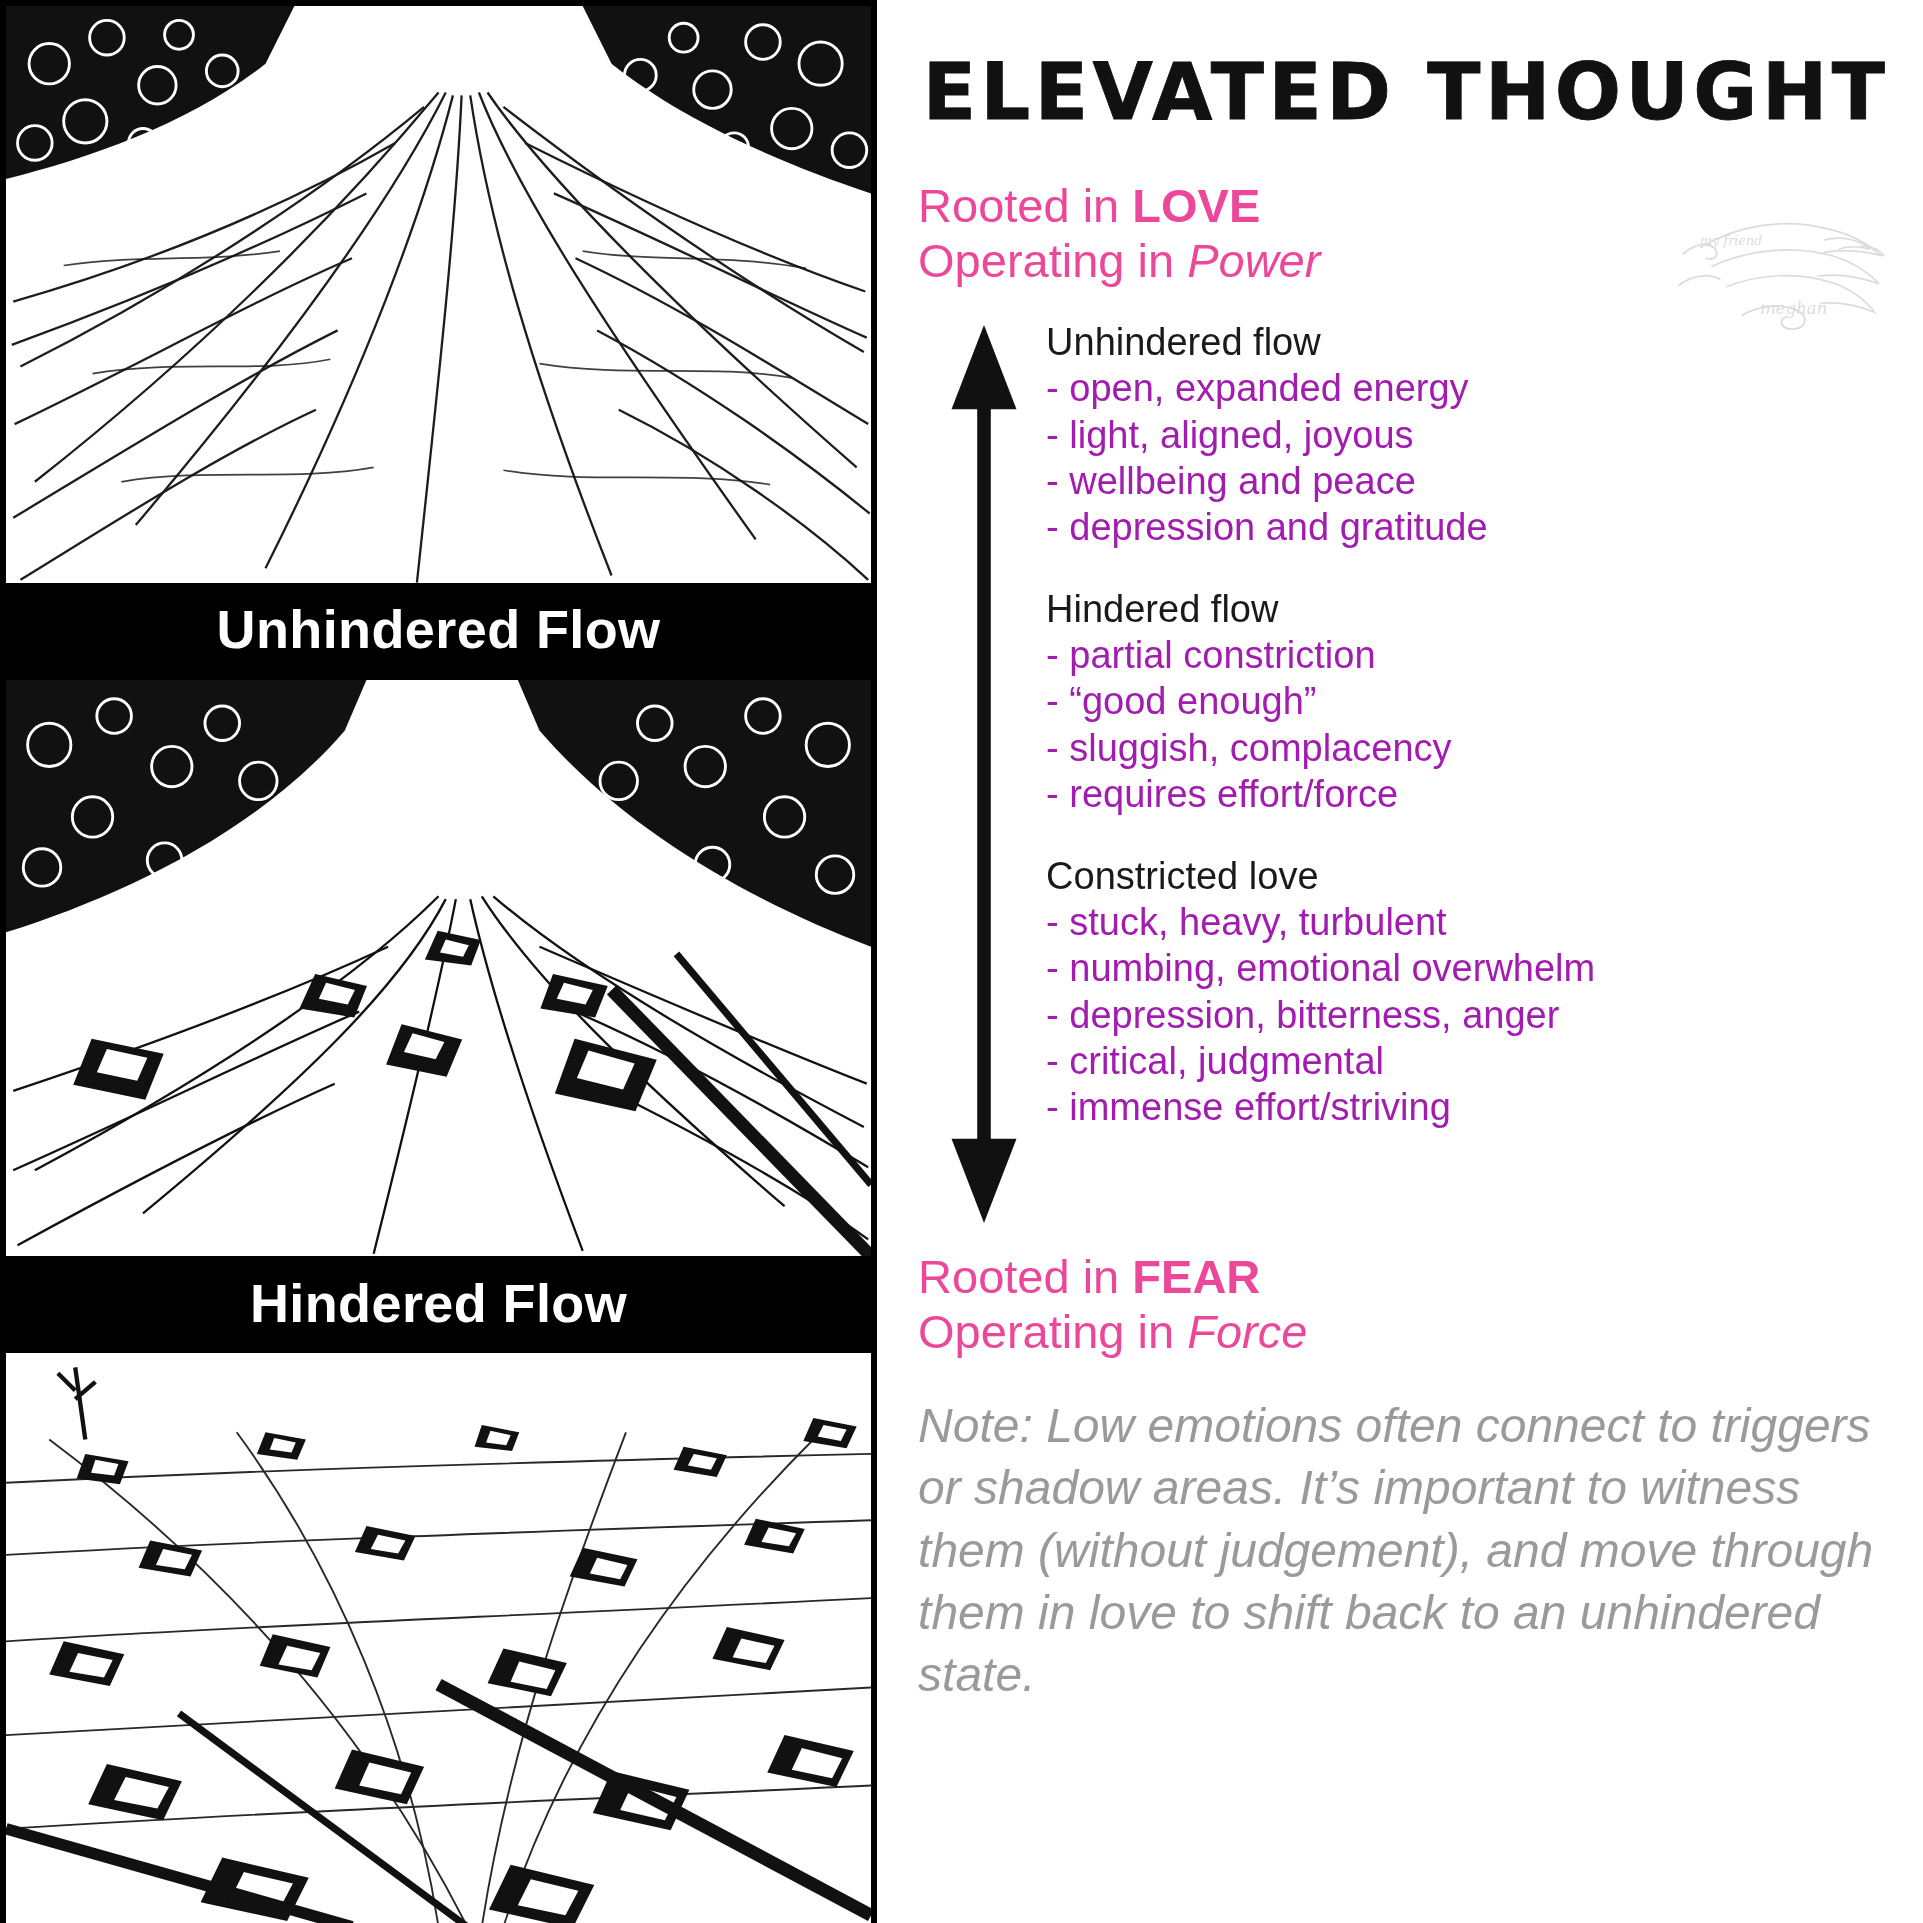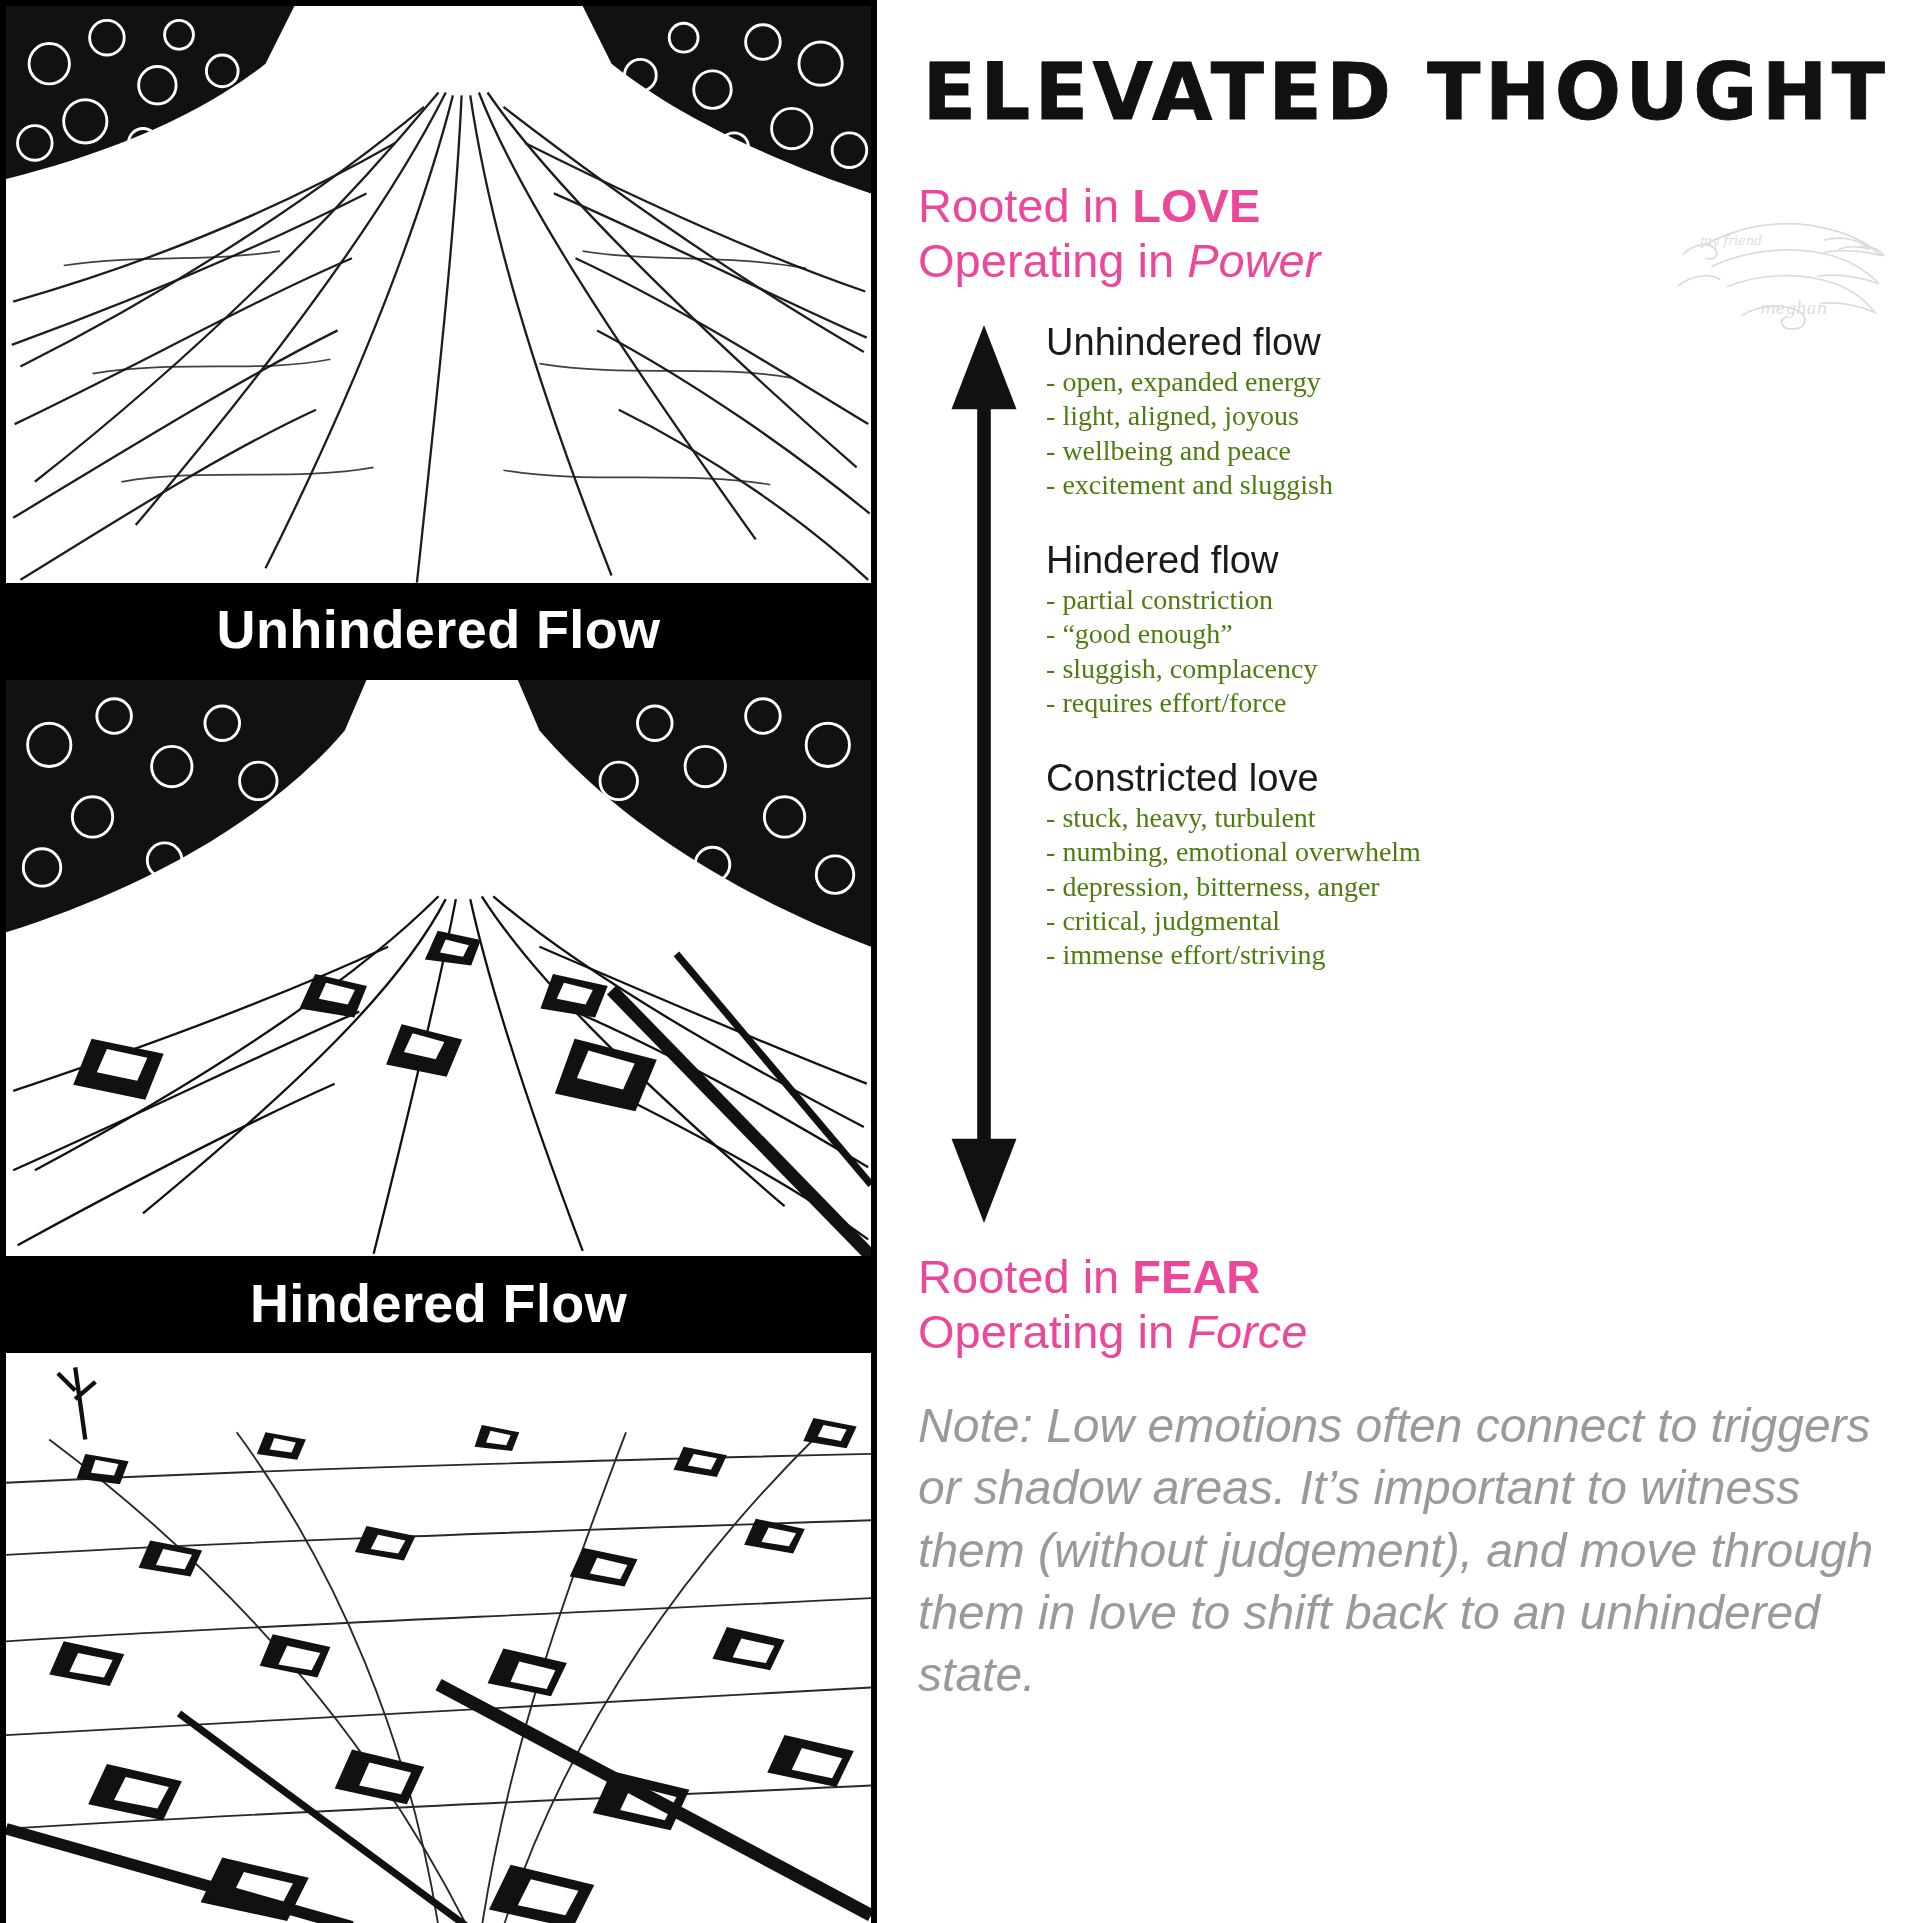--- a/index.html
+++ b/index.html
@@ -128,25 +128,24 @@
     top: 0;
     right: 0;
   }
   .list-group { margin-bottom: 35px; }
   .list-head {
     font-size: 38px;
     color: #1a1a1a;
     line-height: 1.22;
   }
   .list-item {
-    font-size: 28px;
-    color: #4d7c0f;
+    font-size: 38px;
+    color: #a21caf;
     line-height: 1.22;
     white-space: nowrap;
-    font-family: Liberation Serif, serif;
   }
 
   .rooted-block-bottom { margin-top: 6px; }
 
   .note {
     margin-top: 35px;
     font-size: 48px;
     font-style: italic;
     color: #9a9a9a;
     line-height: 1.30;
@@ -393,21 +392,21 @@
         </svg>
       </div>
 
       <div class="lists">
 
         <div class="list-group">
           <div class="list-head">Unhindered flow</div>
           <div class="list-item">- open, expanded energy</div>
           <div class="list-item">- light, aligned, joyous</div>
           <div class="list-item">- wellbeing and peace</div>
-          <div class="list-item">- excitement and sluggish</div>
+          <div class="list-item">- depression and gratitude</div>
         </div>
 
         <div class="list-group">
           <div class="list-head">Hindered flow</div>
           <div class="list-item">- partial constriction</div>
           <div class="list-item">- “good enough”</div>
           <div class="list-item">- sluggish, complacency</div>
           <div class="list-item">- requires effort/force</div>
         </div>
 

